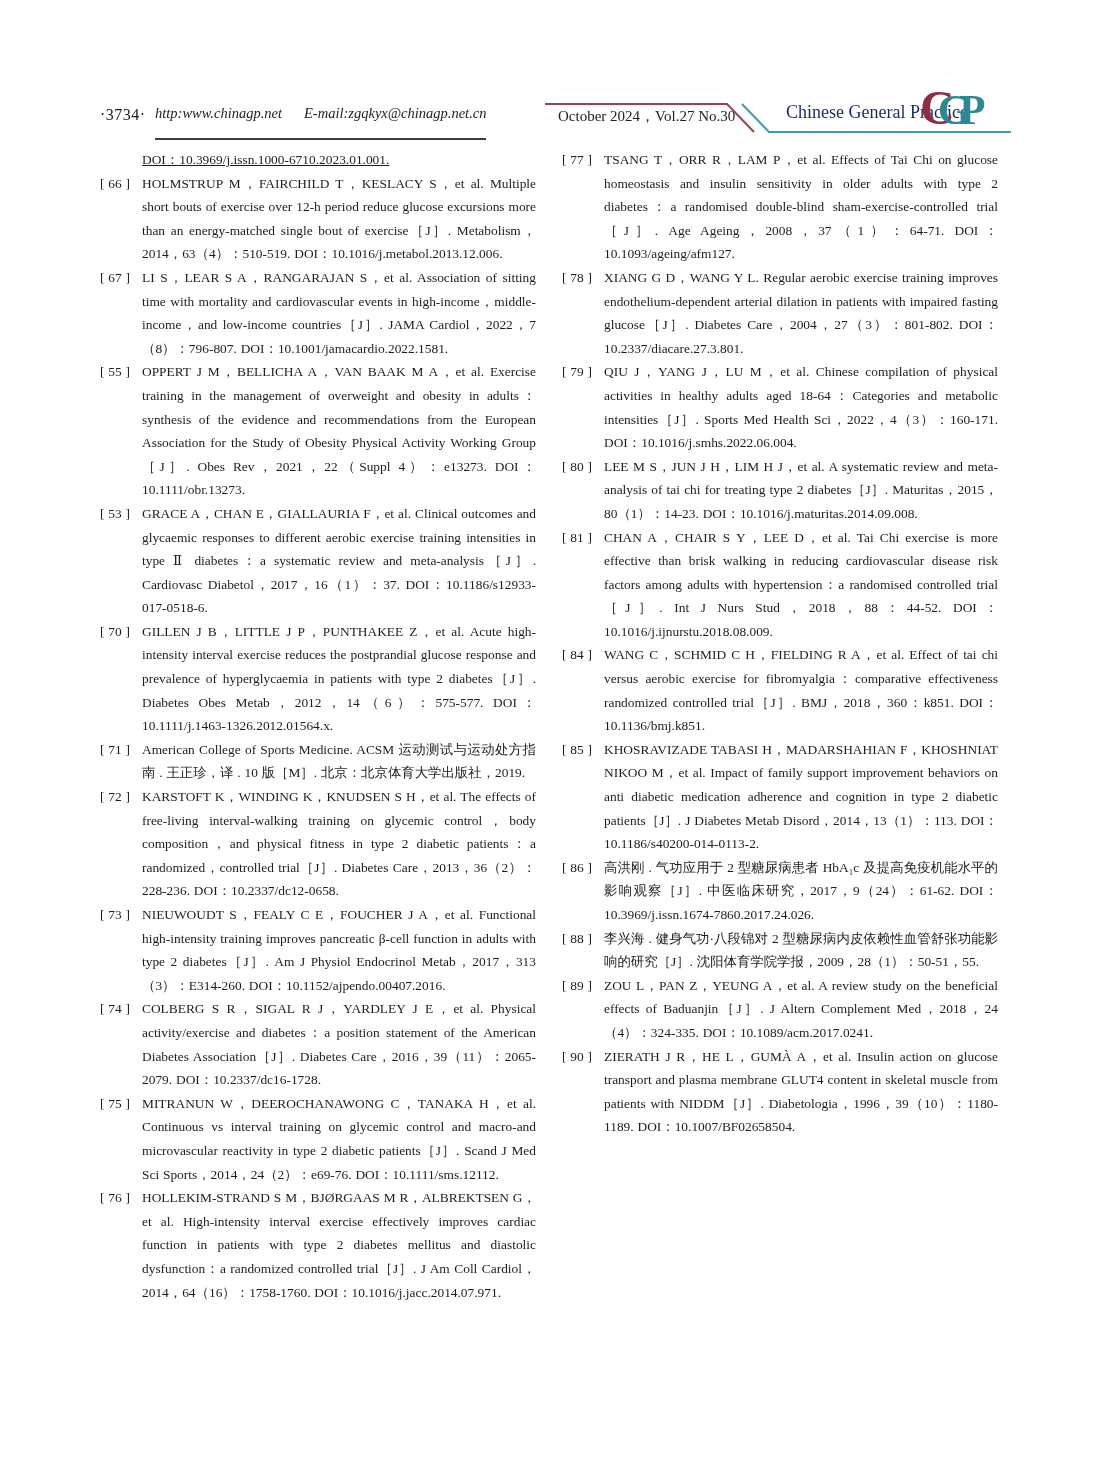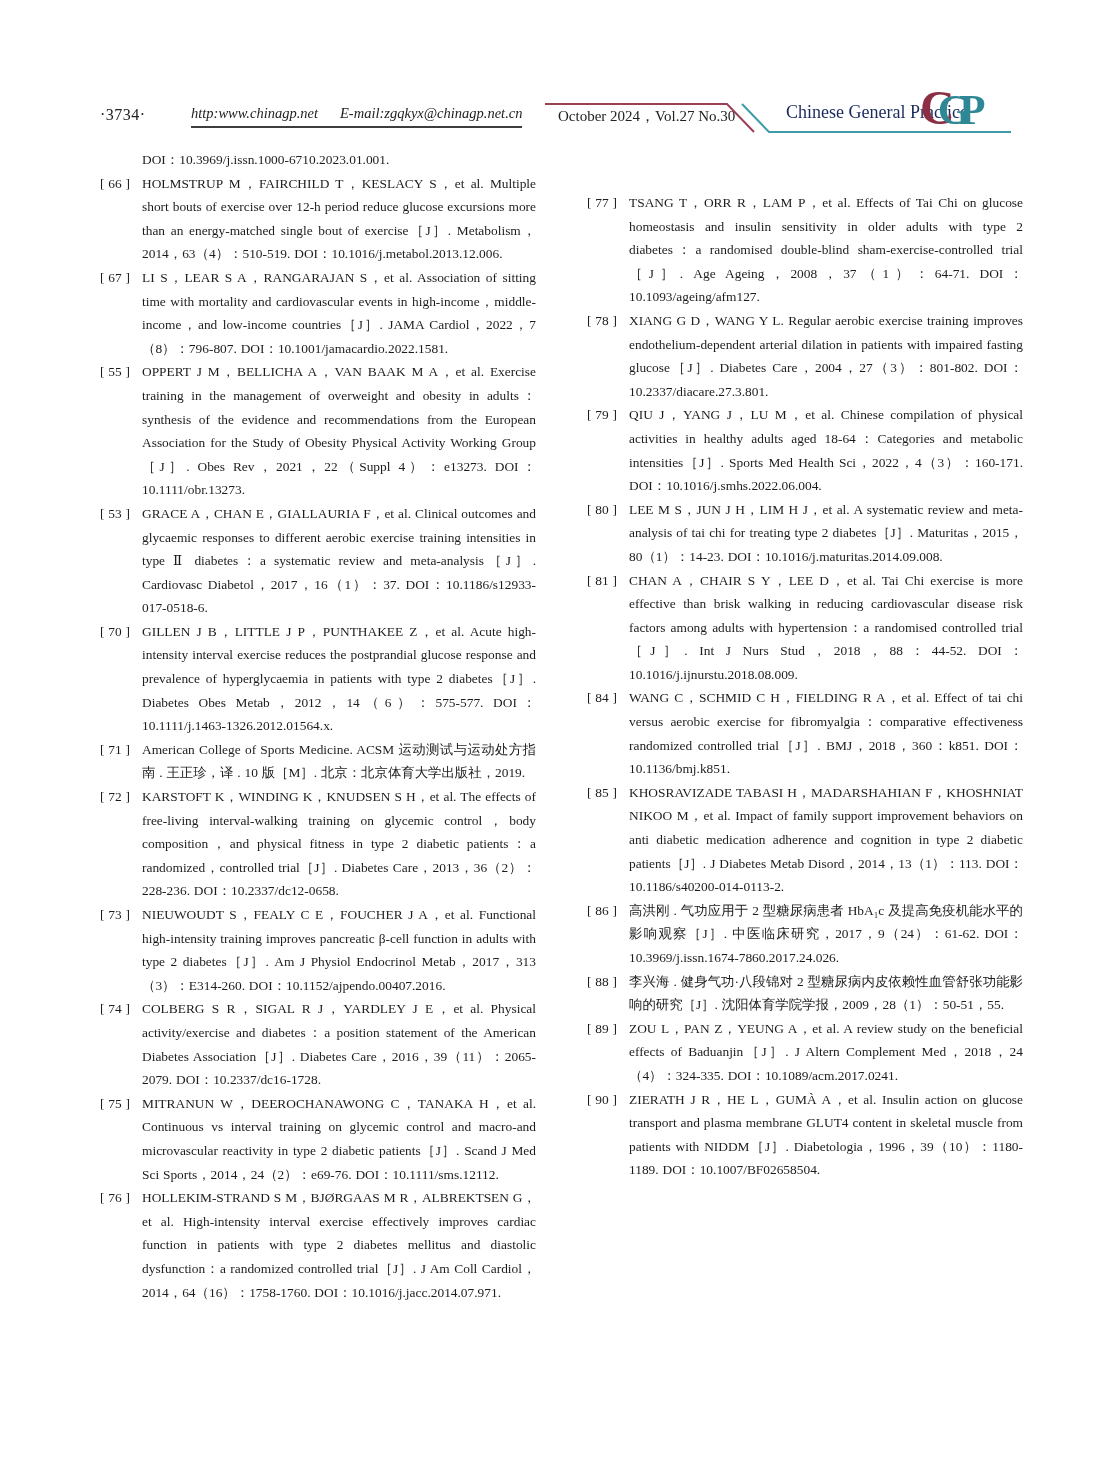--- a/index.html
+++ b/index.html
@@ -13,22 +13,22 @@
     border-radius:18px;
   }
   
   .hdr-pagenum{
     position:absolute;left:100px;top:106px;
     font-size:16px;letter-spacing:.5px;color:#222;
   }
   .hdr-links{
     position:absolute;left:155px;top:105px;
     font-size:14.5px;font-style:italic;
-    padding-bottom:4px;border-bottom:2px solid #3d3d3d;
-    color:#222;white-space:nowrap;margin-left:36px;
+    padding-bottom:16px;border-bottom:2px solid #3d3d3d;
+    color:#222;white-space:nowrap;
   }
   .hdr-links .gap{display:inline-block;width:22px;}
   .hdr-issue{
     position:absolute;left:558px;top:107px;
     font-size:15px;color:#222;white-space:nowrap;
   }
   .hdr-decor{position:absolute;left:545px;top:100px;}
   .hdr-journal{
     position:absolute;left:762px;top:102px;
     font-size:18px;font-weight:400;color:#1b2a5e;white-space:nowrap;margin-left:24px;
@@ -39,28 +39,28 @@
   }
   .hdr-logo .lc{font-size:48px;color:#8c2f45;}
   .hdr-logo .lg{font-size:43px;color:#2e8795;margin-left:-17px;}
   .hdr-logo .lp{font-size:43px;color:#2e8795;margin-left:-12px;}
   
   .col{
     position:absolute;top:148px;width:436px;
     font-size:13.4px;line-height:23.6px;
   }
   .col-left{left:100px;}
-  .col-right{left:587px;margin-top:43px;}
+  .col-right{left:562px;}
   .ref{
     text-align:justify;
     padding-left:42px;text-indent:-42px;
     word-spacing:.5px;
   }
   .ref-label{display:inline-block;width:42px;text-indent:0;white-space:nowrap;}
-  .ref.cont{text-indent:0;}
+  .ref.cont{text-indent:0;text-decoration:underline;}
 </style>
 </head>
 <body>
 
 <div class="page">
 
   <div class="hdr-pagenum">·3734·</div>
 
   <div class="hdr-links"><span>http:www.chinagp.net</span><span class="gap"></span><span>E-mail:zgqkyx@chinagp.net.cn</span></div>
 

